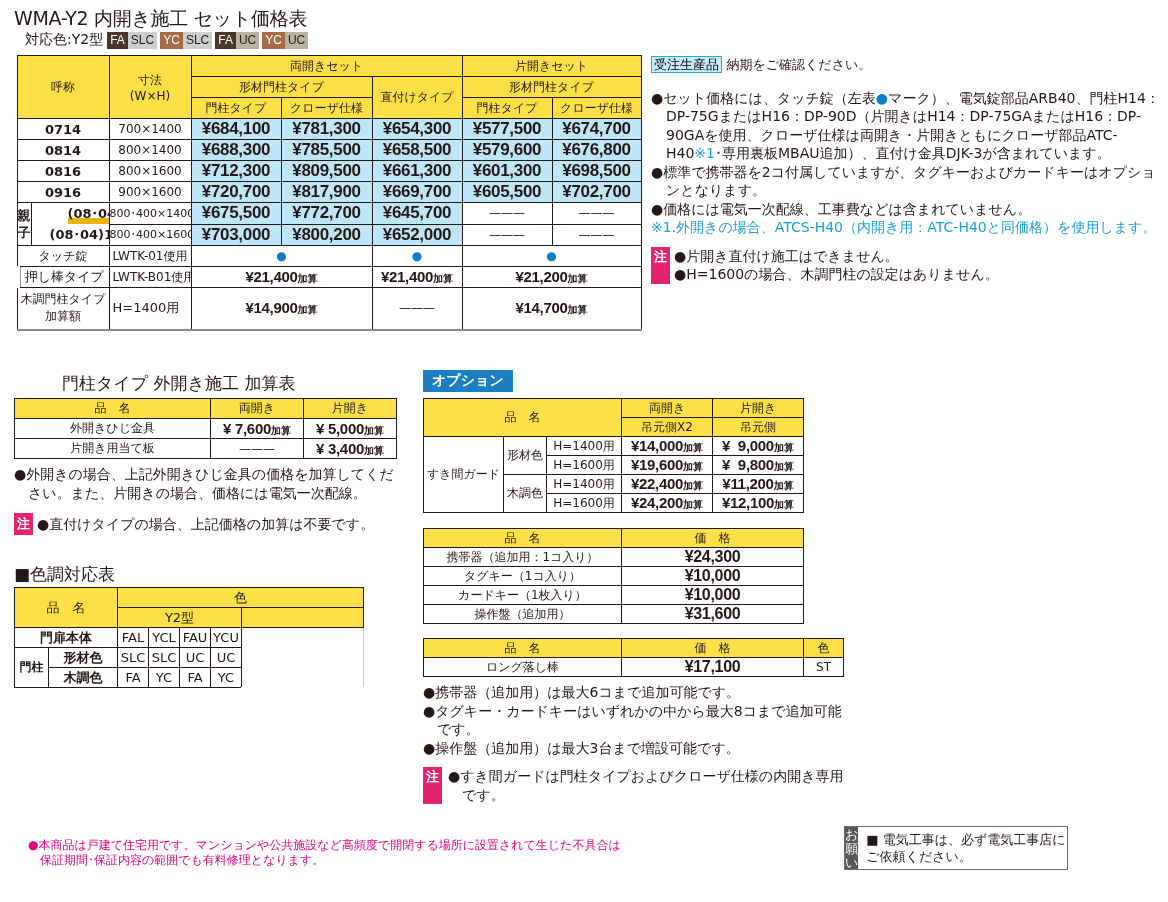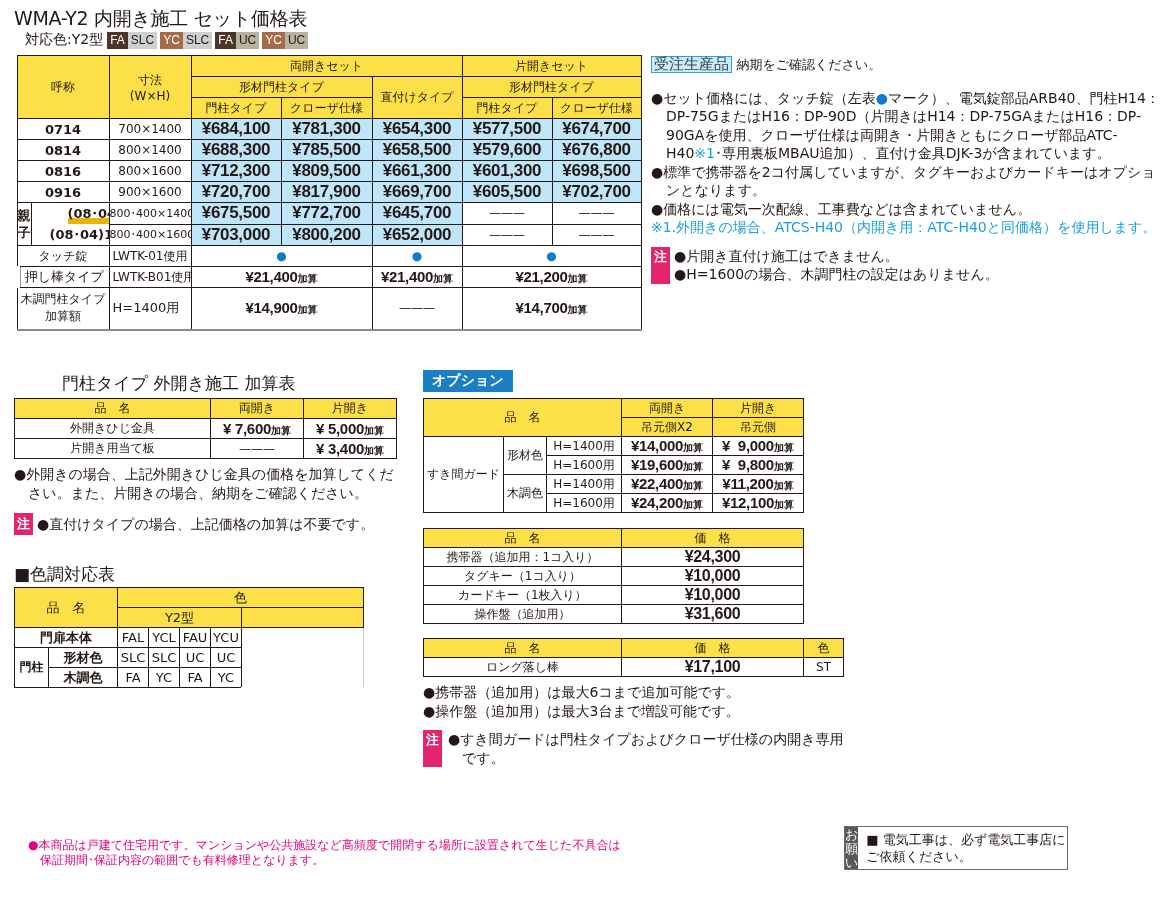--- a/index.html
+++ b/index.html
@@ -21,21 +21,21 @@
   #colorline { left: 14px; top: 31px; font-size: 14px; display: flex; align-items: center; gap: 0; margin-left: 11px; }
   .chip { display: inline-block; font-size: 12px; padding: 1px 3px; line-height: 15px; font-family: "Liberation Sans", sans-serif; }
 
   
   #main { left: 14px; top: 55px; width: 624px; font-size: 12px; }
   #main td, #main th { height: 21px; }
   .bottomrule { border-bottom: 2px solid #8a8a8a !important; }
 
   
   #notes { left: 651px; top: 55px; width: 510px; font-size: 14px; line-height: 18.5px; }
-  .badge-blue { display: inline-block; color: #404040; background: #c8ecfb; border: 1px solid #29a3dc; padding: 0 2px; font-size: 15px; line-height: 15px; }
+  .badge-blue { display: inline-block; color: #000000; background: #c8ecfb; border: 1px solid #29a3dc; padding: 0 2px; font-size: 13px; line-height: 15px; }
   .cyan { color: #1aa0dc; }
   .bullet-list p { padding-left: 15px; text-indent: -15px; }
   .note-tag { display: inline-block; background: #e4246e; color: #fff; font-weight: bold; font-size: 13px; width: 19px; text-align: center; line-height: 22px; vertical-align: top; }
 
   
   #outTitle { left: 14px; top: 372px; font-size: 17px; margin-left: 48px; }
   #outTable { left: 14px; top: 398px; width: 382px; font-size: 12px; }
   #outTable td, #outTable th { height: 20px; }
   #outNotes { left: 14px; top: 465px; width: 390px; font-size: 14px; line-height: 19px; }
 
@@ -233,21 +233,21 @@
     <td><span class="price" style="font-size:15px">¥ 5,000</span><span class="add">加算</span></td>
   </tr>
   <tr>
     <td>片開き用当て板</td>
     <td>———</td>
     <td><span class="price" style="font-size:15px">¥ 3,400</span><span class="add">加算</span></td>
   </tr>
 </tbody>
   </table>
 <div id="outNotes" class="abs">
-  <p style="padding-left:14px;text-indent:-14px;">●外開きの場合、上記外開きひじ金具の価格を加算してください。また、片開きの場合、納期をご確認ください。</p>
+  <p style="padding-left:14px;text-indent:-14px;">●外開きの場合、上記外開きひじ金具の価格を加算してください。また、片開きの場合、価格には電気一次配線。</p>
   <div style="margin-top:10px;display:flex;">
     <span class="note-tag">注</span>
     <span style="margin-left:4px;line-height:22px;">●直付けタイプの場合、上記価格の加算は不要です。</span>
   </div>
 </div>
 
 <div id="colorTitle" class="abs">■色調対応表</div>
 <table id="colorTable" class="abs">
   <colgroup>
       <col style="width:34px">
@@ -382,20 +382,21 @@
   <tr>
     <td>ロング落し棒</td>
     <td class="price" style="font-size:16px">¥17,100</td>
     <td>ST</td>
   </tr>
 </tbody>
   </table>
 
 <div id="optNotes" class="abs">
   <p style="padding-left:14px;text-indent:-14px;">●携帯器（追加用）は最大6コまで追加可能です。</p>
+  <p style="padding-left:14px;text-indent:-14px;">●タグキー・カードキーはいずれかの中から最大8コまで追加可能です。</p>
   <p style="padding-left:14px;text-indent:-14px;">●操作盤（追加用）は最大3台まで増設可能です。</p>
   <div style="margin-top:10px;display:flex;">
     <span class="note-tag" style="height:37px;line-height:20px;">注</span>
     <span style="margin-left:6px;width:400px;padding-left:14px;text-indent:-14px;display:block;">●すき間ガードは門柱タイプおよびクローザ仕様の内開き専用です。</span>
   </div>
 </div>
 
 <div id="footerNote" class="abs">
   <p>●本商品は戸建て住宅用です。マンションや公共施設など高頻度で開閉する場所に設置されて生じた不具合は</p>
   <p style="padding-left:12px;">保証期間･保証内容の範囲でも有料修理となります。</p>

